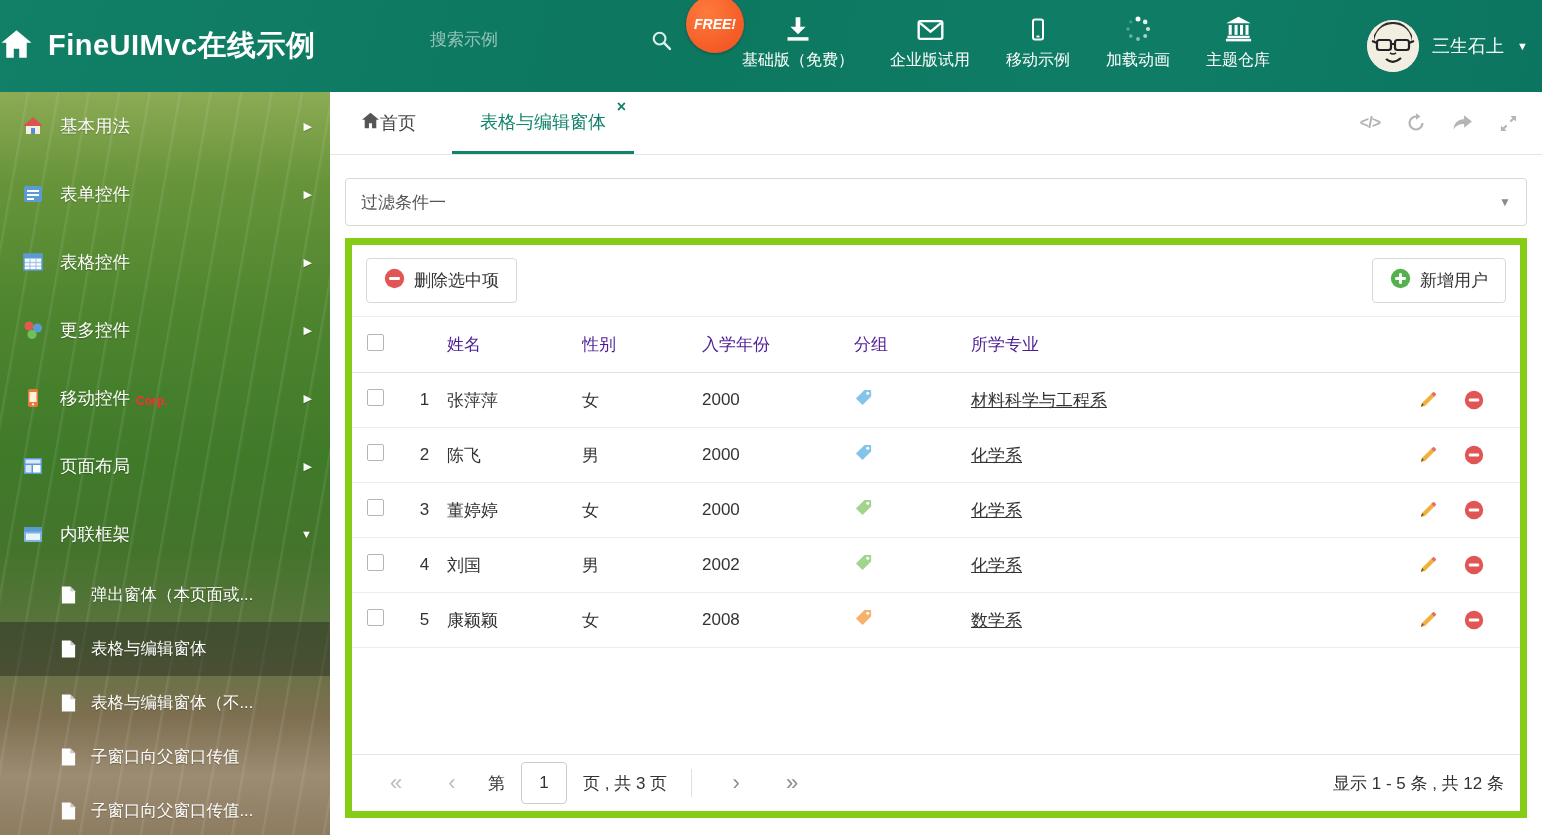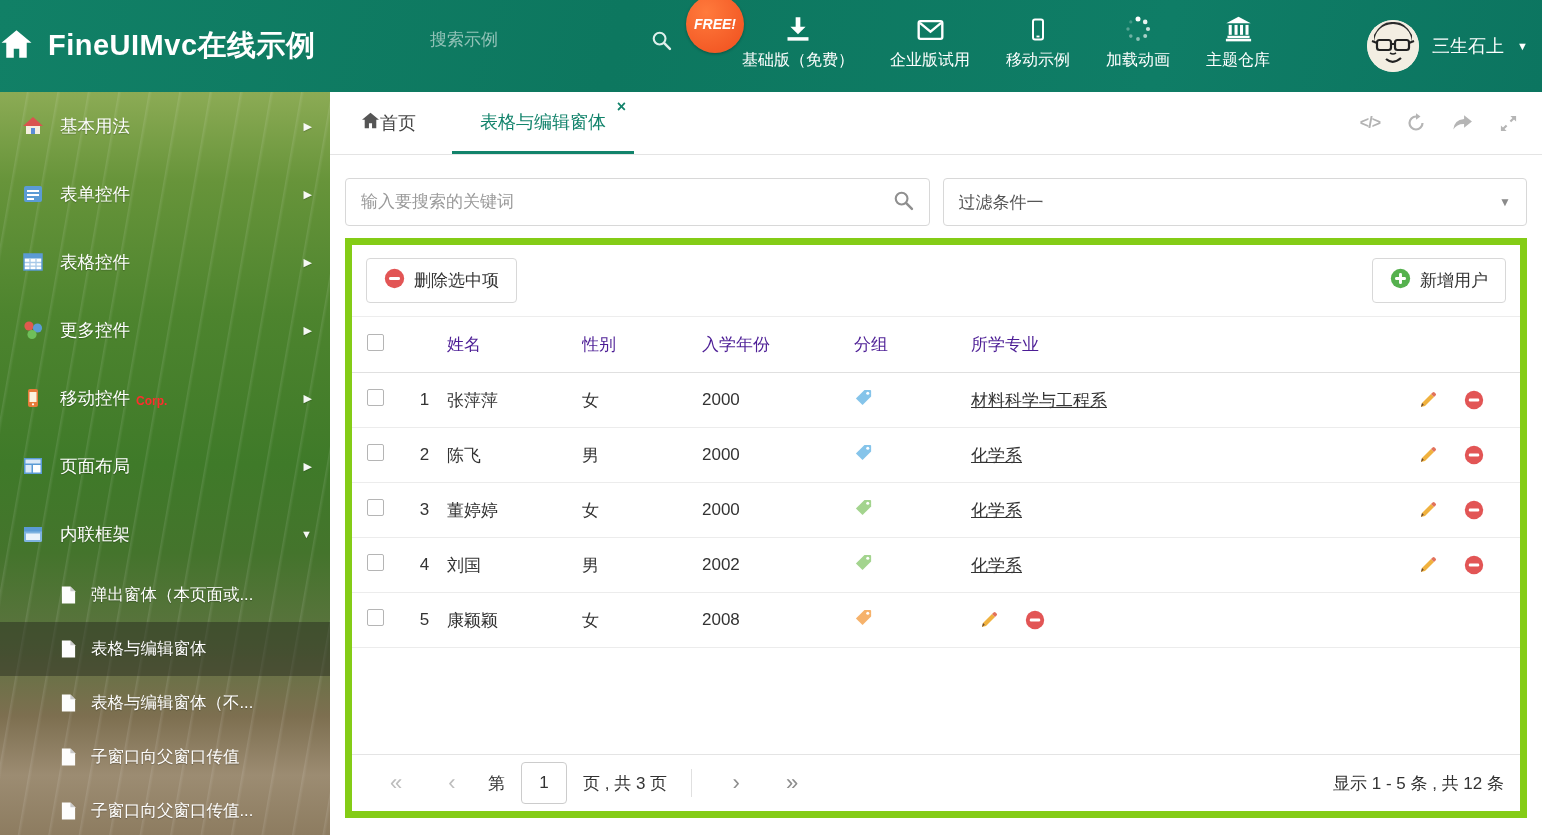--- a/index.html
+++ b/index.html
@@ -362,29 +362,20 @@
       <span class="tool">
         <svg width="19" height="19" viewBox="0 0 20 20">
             <path d="M12 2 H18 V8 L15.8 5.8 L12.8 8.8 L11.2 7.2 L14.2 4.2 Z" fill="#b5b5b5"></path>
             <path d="M8 18 H2 V12 L4.2 14.2 L7.2 11.2 L8.8 12.8 L5.8 15.8 Z" fill="#b5b5b5"></path>
           </svg>
       </span>
     </div>
   </div>
 
   <div class="filter-row">
-    <div class="searchbox">
-      <input type="text" placeholder="输入要搜索的关键词" style="">
-      <span>
-        <svg width="21" height="21" viewBox="0 0 20 20">
-            <circle cx="8.2" cy="8.2" r="5.6" fill="none" stroke="#8f8f8f" stroke-width="2"></circle>
-            <line x1="12.6" y1="12.6" x2="18" y2="18" stroke="#8f8f8f" stroke-width="2.4" stroke-linecap="round"></line>
-          </svg>
-      </span>
-    </div>
     <div class="dropdown">
       <span>过滤条件一</span>
       <span class="caret">▼</span>
     </div>
   </div>
 
   <div class="panel">
 
     <div class="toolbar">
       <button class="btn">
@@ -544,20 +535,21 @@
       <div class="cell c-num">5</div>
       <div class="cell">康颖颖</div>
       <div class="cell">女</div>
       <div class="cell">2008</div>
       <div class="cell"><span class="tag" style="color: rgb(246, 178, 107);">
             <svg width="19" height="19" viewBox="0 0 20 20">
               <path d="M2 11 L9 18 L18 9 L18 3 Q18 2 17 2 L11 2 Z" fill="currentColor"></path>
               <circle cx="14.5" cy="5.5" r="1.6" fill="#fff"></circle>
             </svg>
           </span></div>
+      <div class="cell"><a class="major-link">数学系</a></div>
       <div class="cell c-actions">
         <span class="icon-btn">
             <svg width="20" height="20" viewBox="0 0 20 20">
               <path d="M3 17 L4 13 L13 4 L16 7 L7 16 Z" fill="#f0b13e"></path>
               <path d="M13 4 L16 7 L17.6 5.4 Q18.6 4.4 17.6 3.4 L16.6 2.4 Q15.6 1.4 14.6 2.4 Z" fill="#e2725b"></path>
               <path d="M3 17 L4 13 L5.8 14.8 Z" fill="#6b4a2f"></path>
             </svg>
           </span>
         <span class="icon-btn">
             <svg width="20" height="20" viewBox="0 0 20 20">

